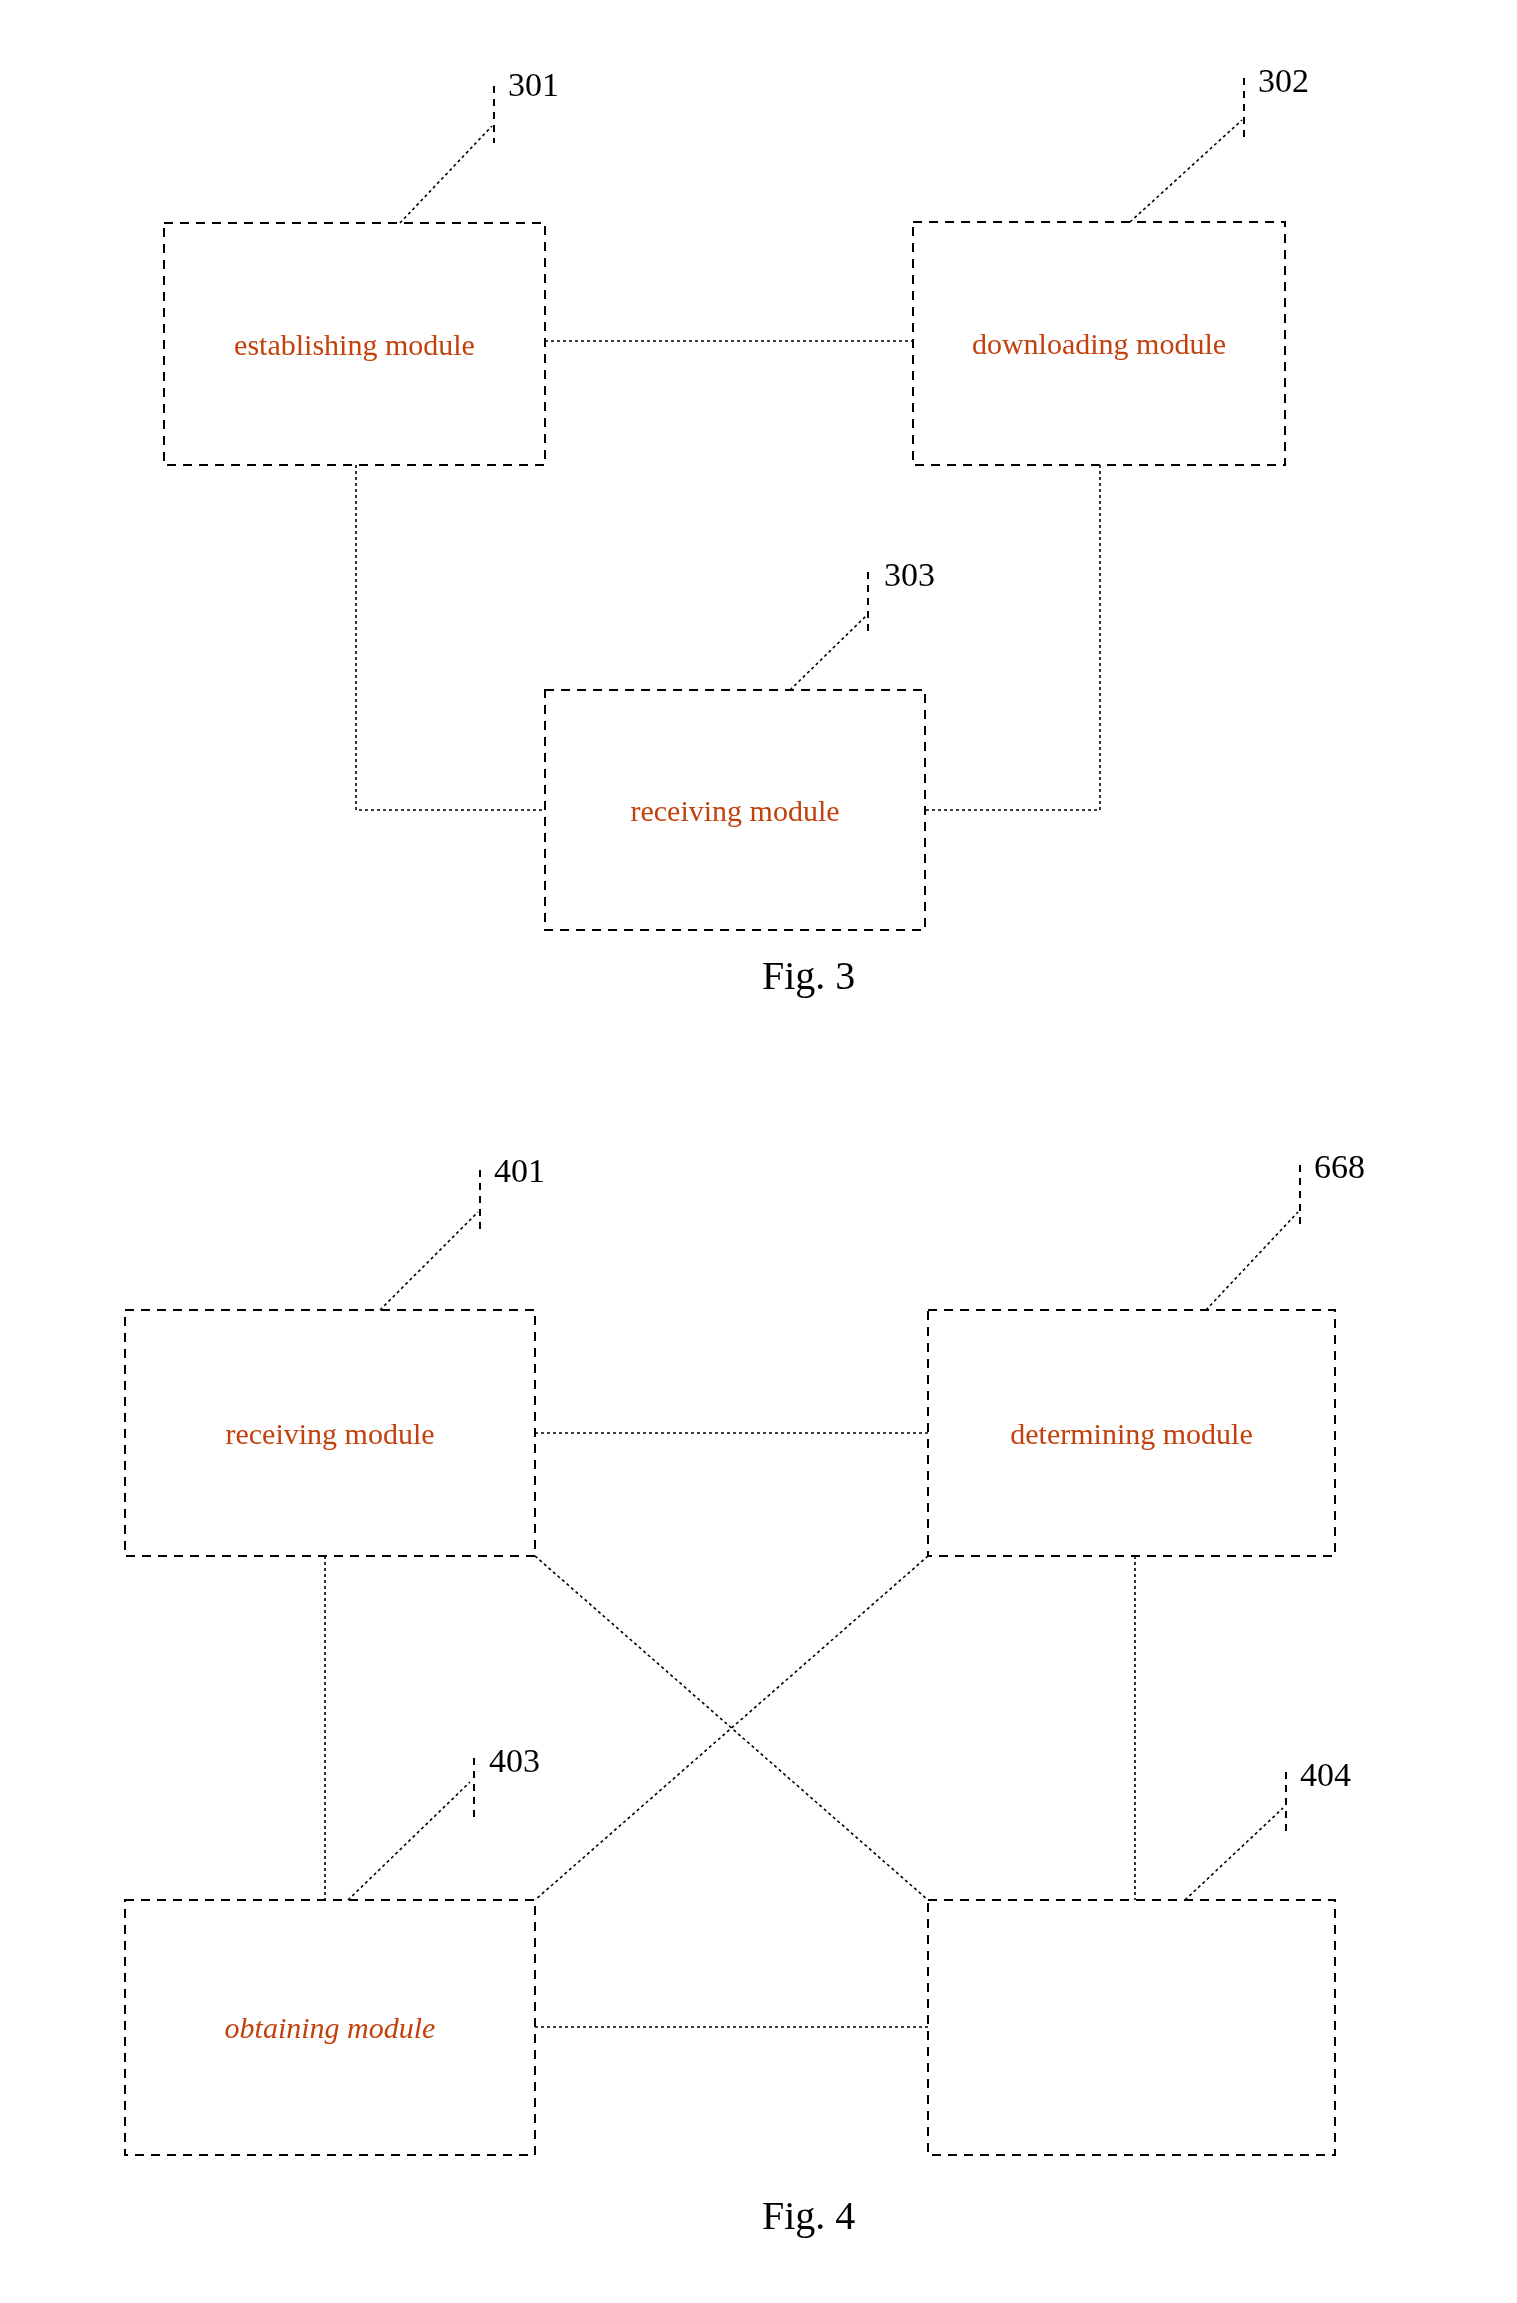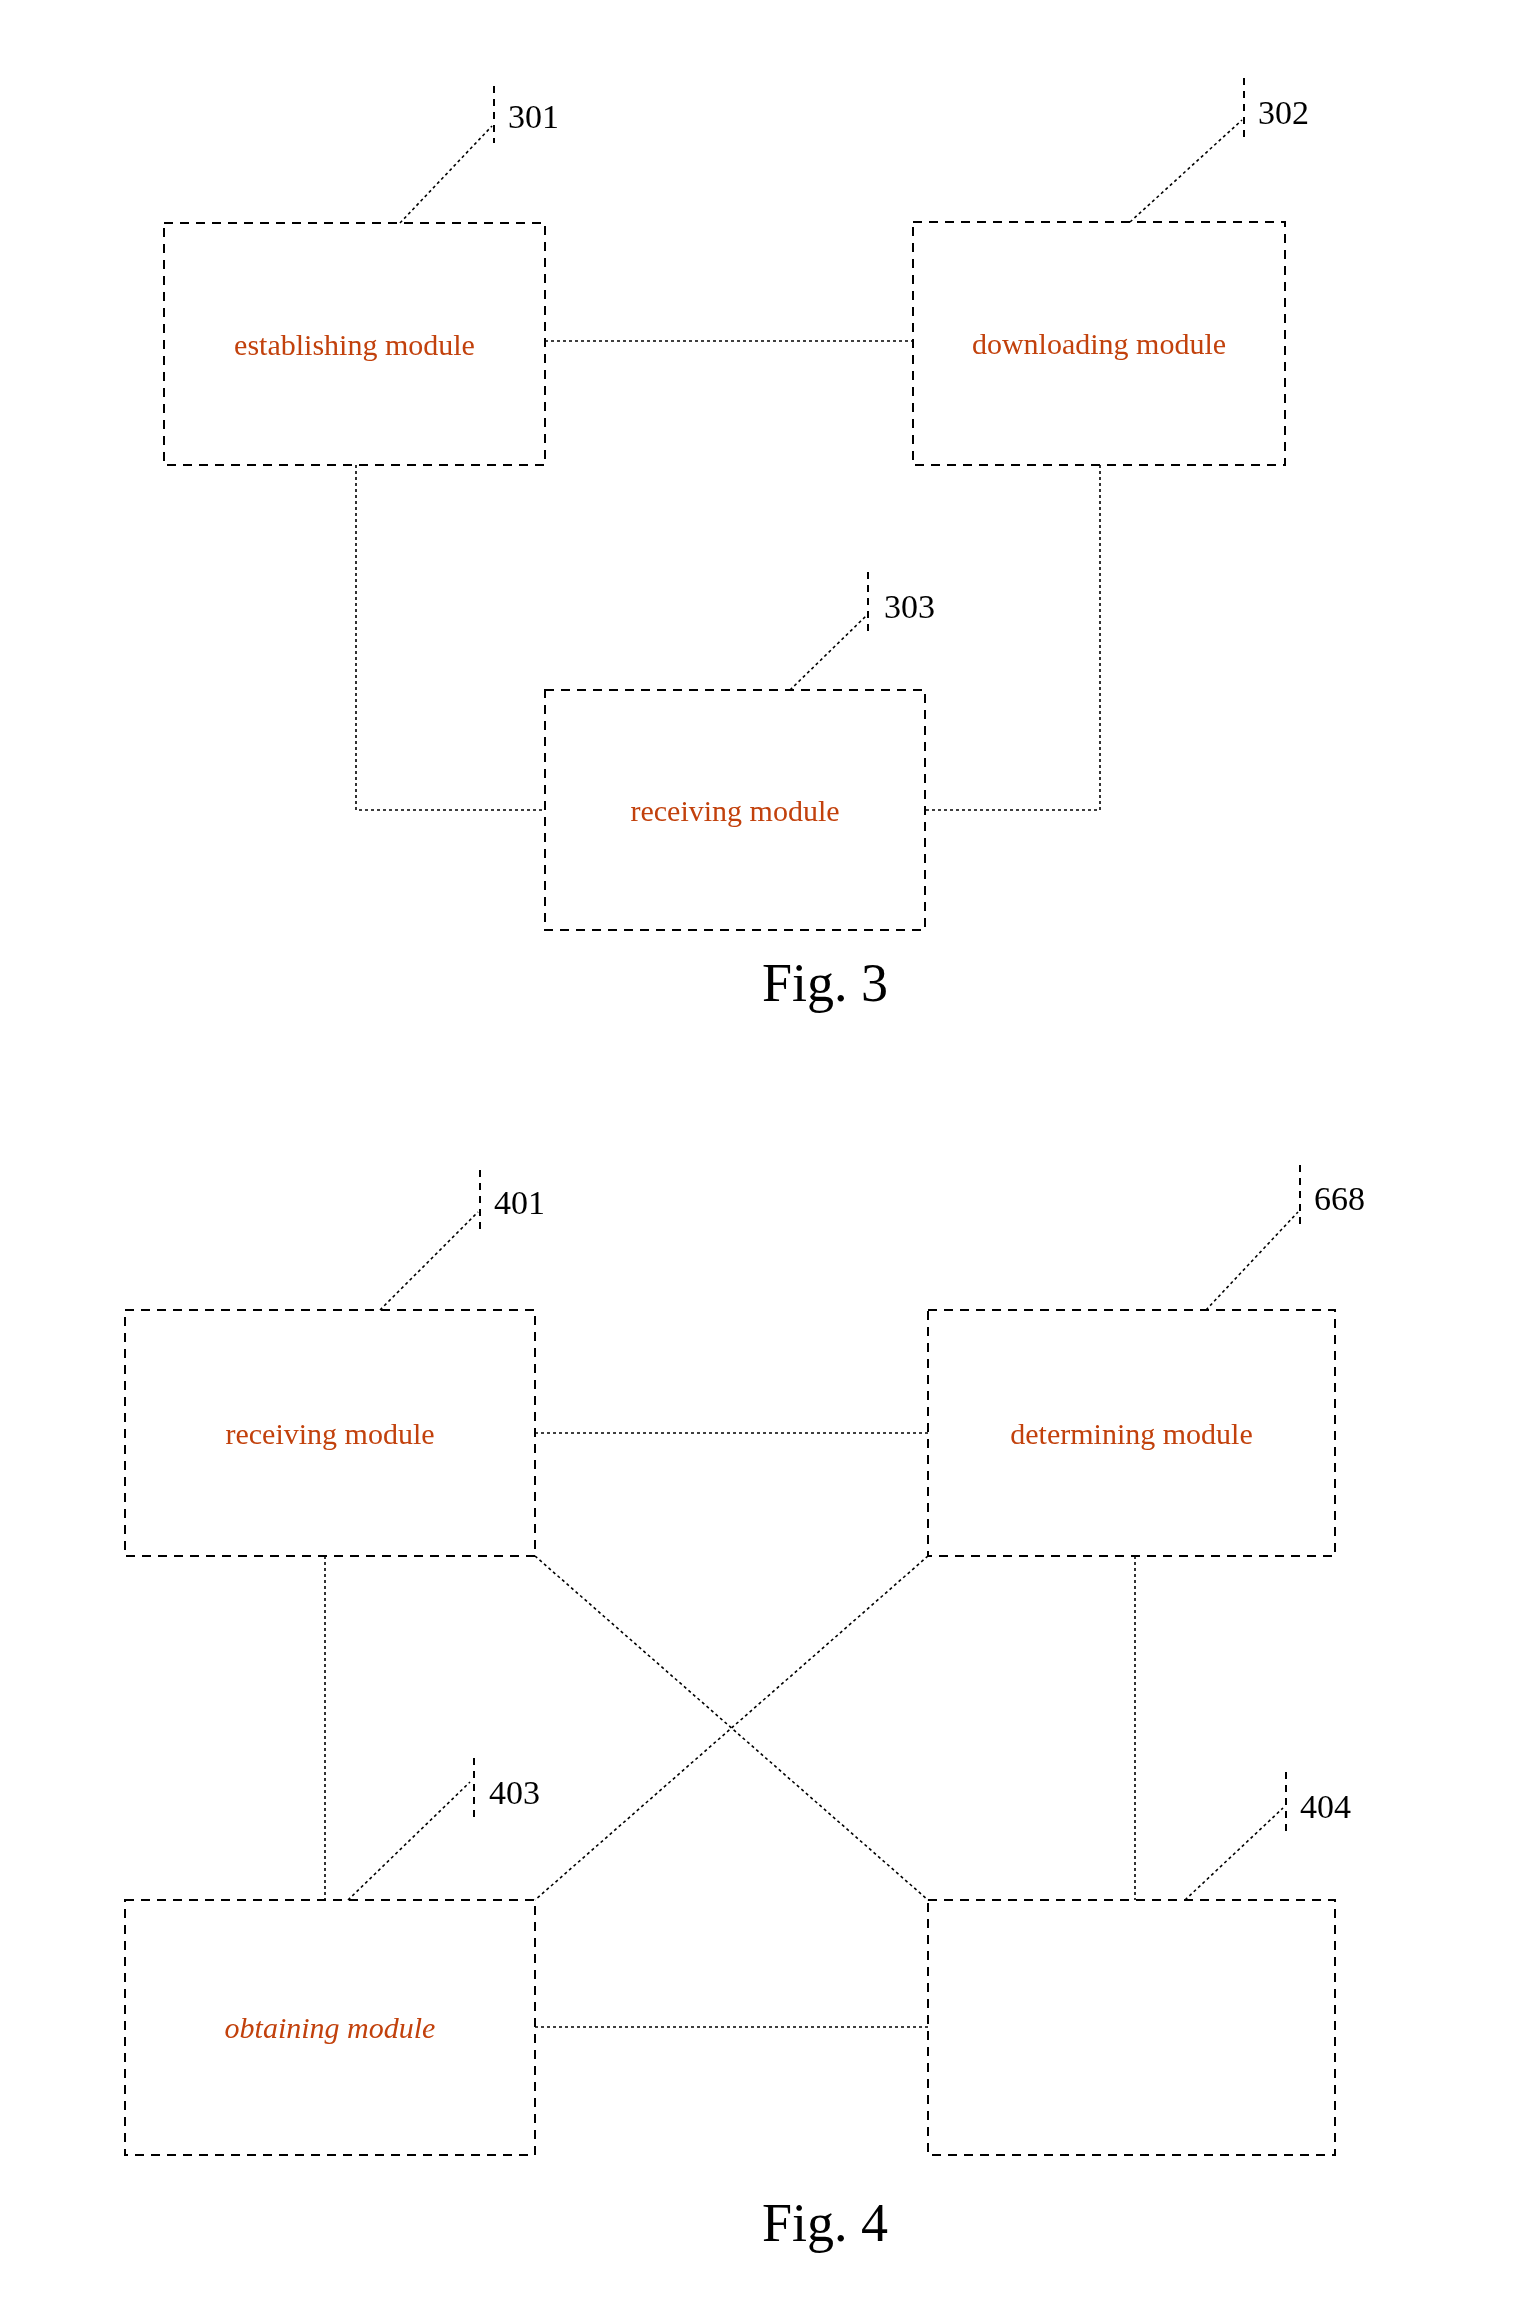--- a/index.html
+++ b/index.html
@@ -48,27 +48,26 @@
     z-index: 6;
   }
   
   .ref {
     position: absolute;
     font-family: "Liberation Serif", "DejaVu Serif", serif;
     font-size: 34px;
     color: #000000;
     white-space: nowrap;
     z-index: 7;
-    margin-top: 32px;
   }
   
   .caption {
     position: absolute;
     font-family: "Liberation Serif", "DejaVu Serif", serif;
-    font-size: 54px;
+    font-size: 40px;
     color: #000000;
     white-space: nowrap;
     z-index: 7;
   }
   
 </style>
 </head>
 <body>
 
 <div id="page">

